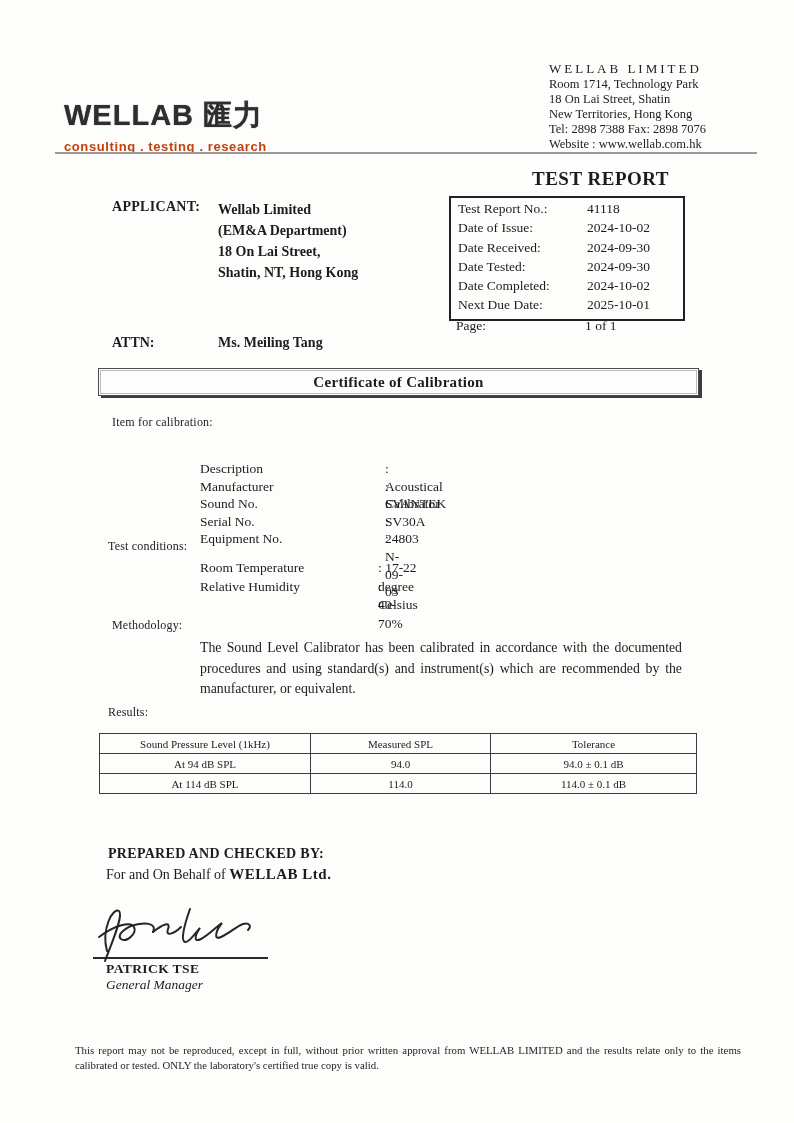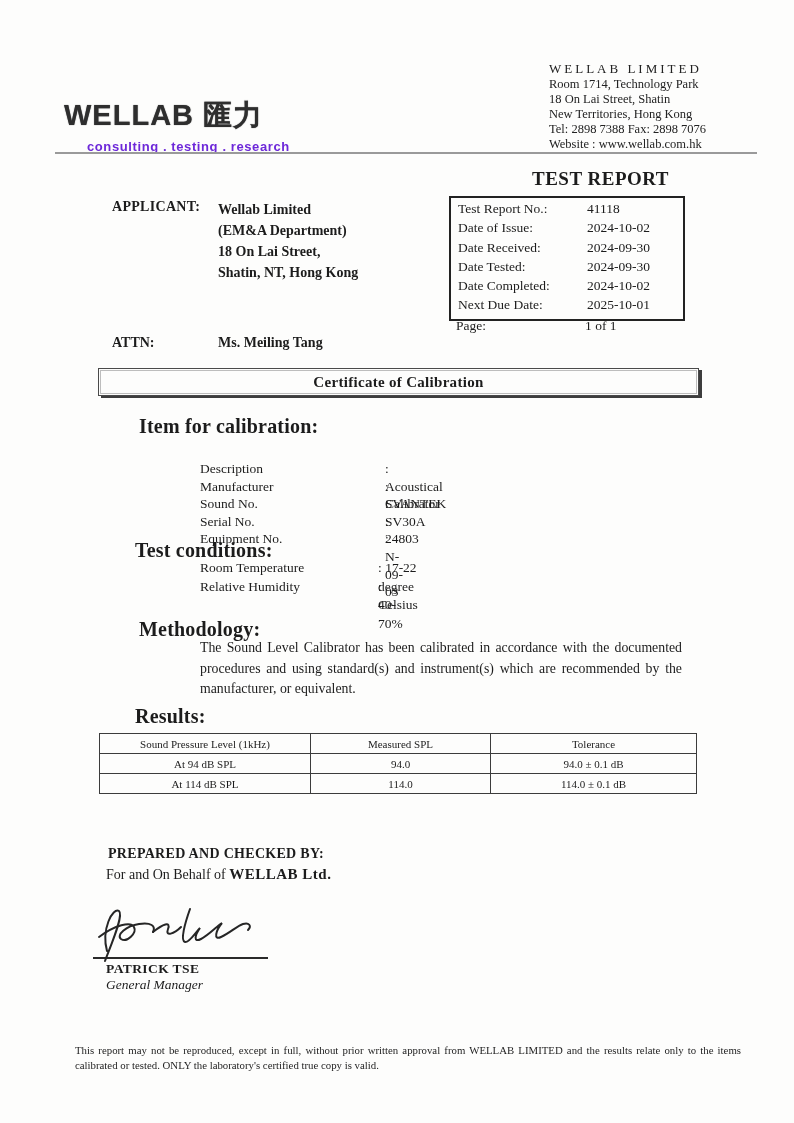--- a/index.html
+++ b/index.html
@@ -16,21 +16,21 @@
   
   .logo { position:absolute; left:64px; top:96px; }
   .logo-brand {
     font-family:"Liberation Sans", sans-serif;
     font-weight:800; font-size:29px; letter-spacing:1px;
     color:#2e2e2e; text-shadow:0 0 1px #555;
   }
   .logo-tagline {
     font-family:"Liberation Sans", sans-serif;
     font-weight:700; font-size:13px; letter-spacing:0.6px;
-    color:#6d28d9; margin-top:3px;margin-left:23px;
+    color:#c2410c; margin-top:3px;
   }
   .company-block {
     position:absolute; left:549px; top:61px; width:215px;
     font-size:12.5px; line-height:15px; color:#222;
   }
   .company-name { font-size:13px; letter-spacing:3px; margin-bottom:1px; }
   .header-rule {
     position:absolute; left:55px; top:152px; width:702px; height:0;
     border-top:2px solid #9a9a9a;
   }
@@ -59,21 +59,21 @@
   
   .cert-banner {
     position:absolute; left:98px; top:368px; width:601px; height:28px;
     border:1.5px solid #4a4a4a;
     box-shadow:3px 2px 0 0 #3d3d3d, inset 0 0 0 1px #fdfdfc, inset 0 0 0 2px #bdbdbd;
     display:flex; align-items:center; justify-content:center;
     font-size:15px; font-weight:bold; letter-spacing:0.3px;
     background:#fdfdfc;
   }
   
-  .sec-heading { position:absolute; font-size:20px; font-weight:bold; letter-spacing:0.2px;margin-left:27px; }
+  .sec-heading { position:absolute; font-size:12px; font-weight:normal; letter-spacing:0.2px; }
   .kv-block { position:absolute; font-size:13.5px; line-height:17.6px; }
   .kv-row { position:relative; }
   .kv-label { display:inline-block; }
   .kv-value { position:absolute; }
   #item-rows { left:200px; top:440px;margin-top:20px; }
   #item-rows .kv-value { left:185px; }
   #cond-rows { left:200px; top:559px; line-height:18.5px; }
   #cond-rows .kv-value { left:178px; }
   .method-text {
     position:absolute; left:200px; top:638px; width:482px;

